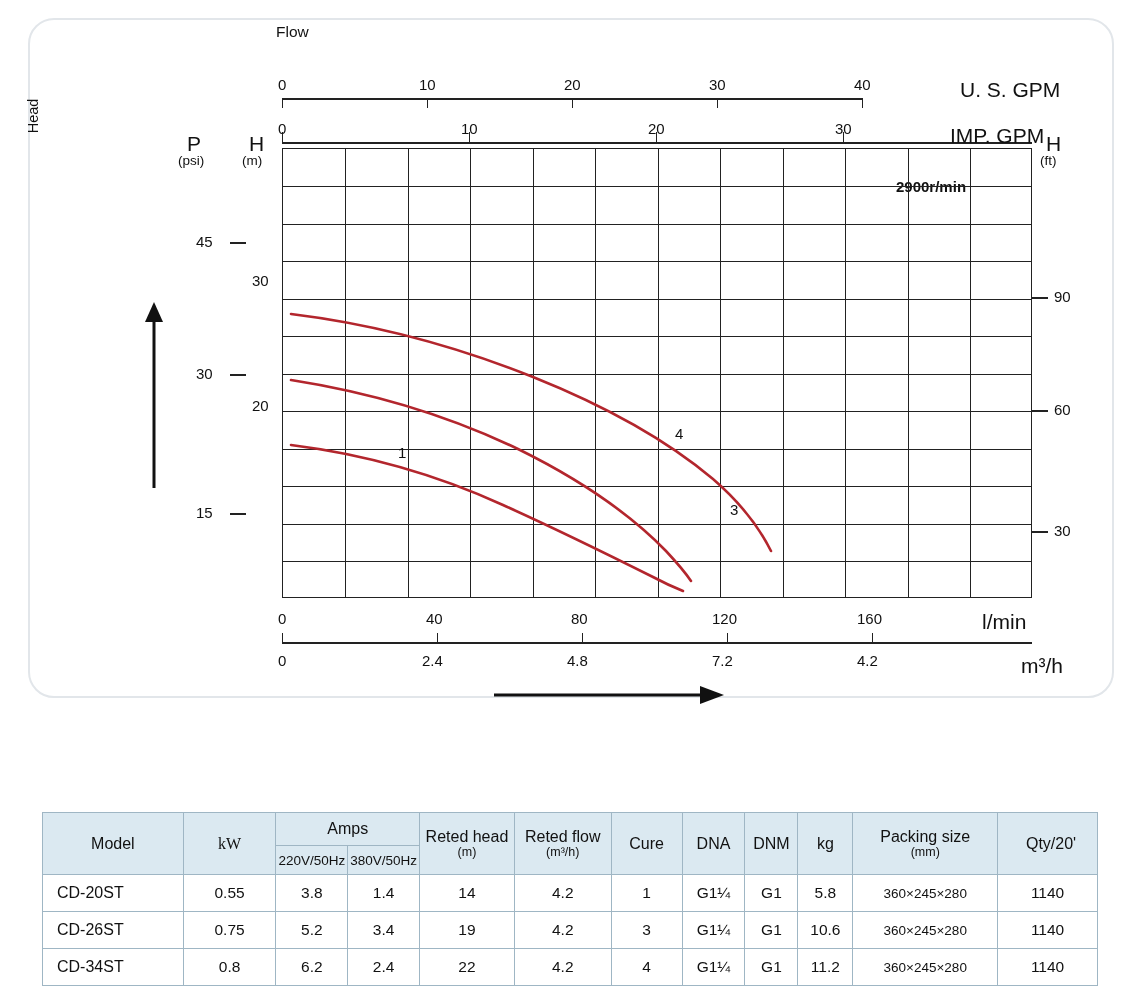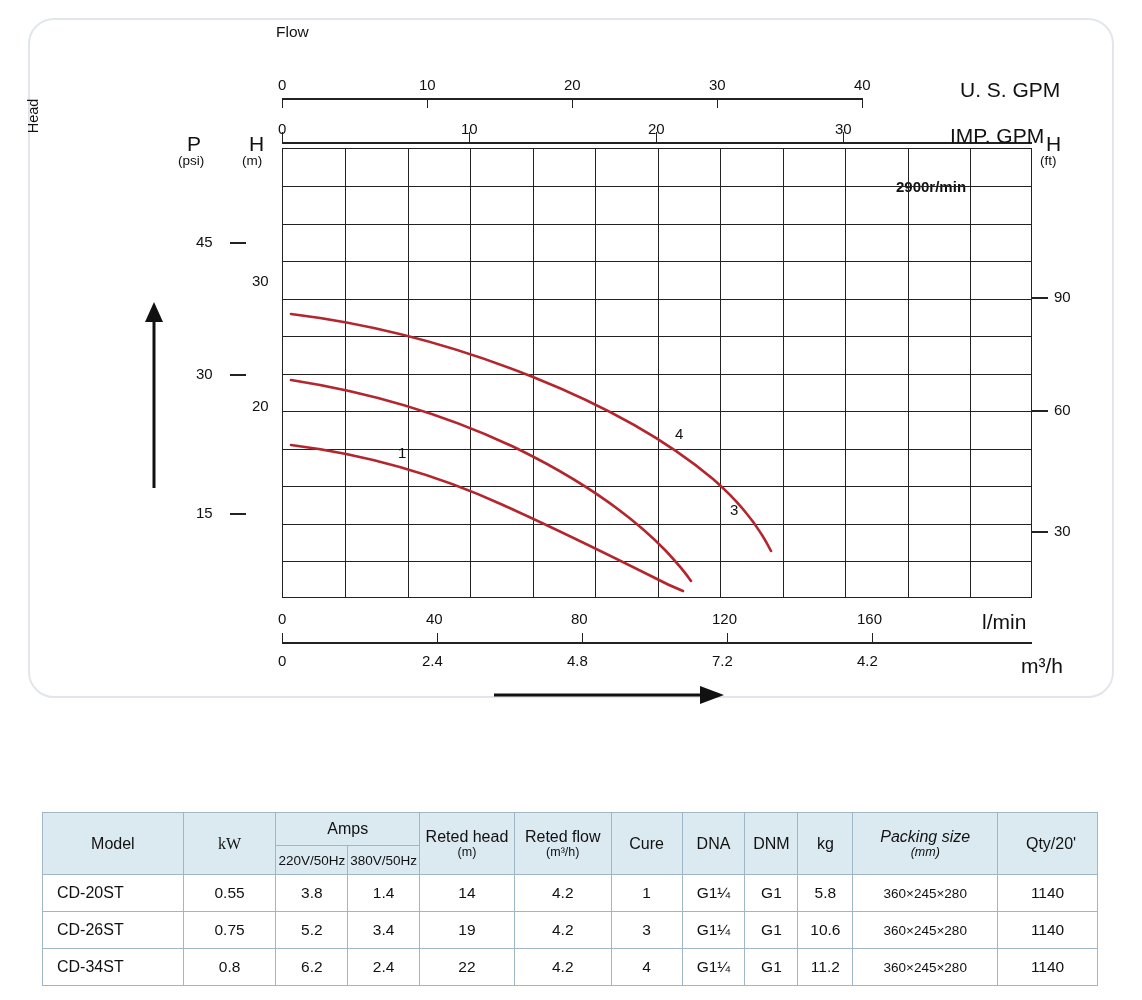--- a/index.html
+++ b/index.html
@@ -315,21 +315,21 @@
         <span class="unit">(m)</span>
       </th>
       <th rowspan="2" style="width:92px;">
         <span>Reted  flow</span>
         <span class="unit">(m³/h)</span>
       </th>
       <th rowspan="2" style="width:66px;">Cure</th>
       <th rowspan="2" style="width:58px;">DNA</th>
       <th rowspan="2" style="width:48px;">DNM</th>
       <th rowspan="2" style="width:50px;">kg</th>
-      <th rowspan="2" style="width:140px;font-style:italic;">
+      <th rowspan="2" style="width:140px;">
         <span>Packing size</span>
         <span class="unit">(mm)</span>
       </th>
       <th rowspan="2" style="width:88px;padding-left:9px;">Qty/20'</th>
     </tr>
     <tr>
       <th class="sub">220V/50Hz</th>
       <th class="sub">380V/50Hz</th>
     </tr>
   </thead>

